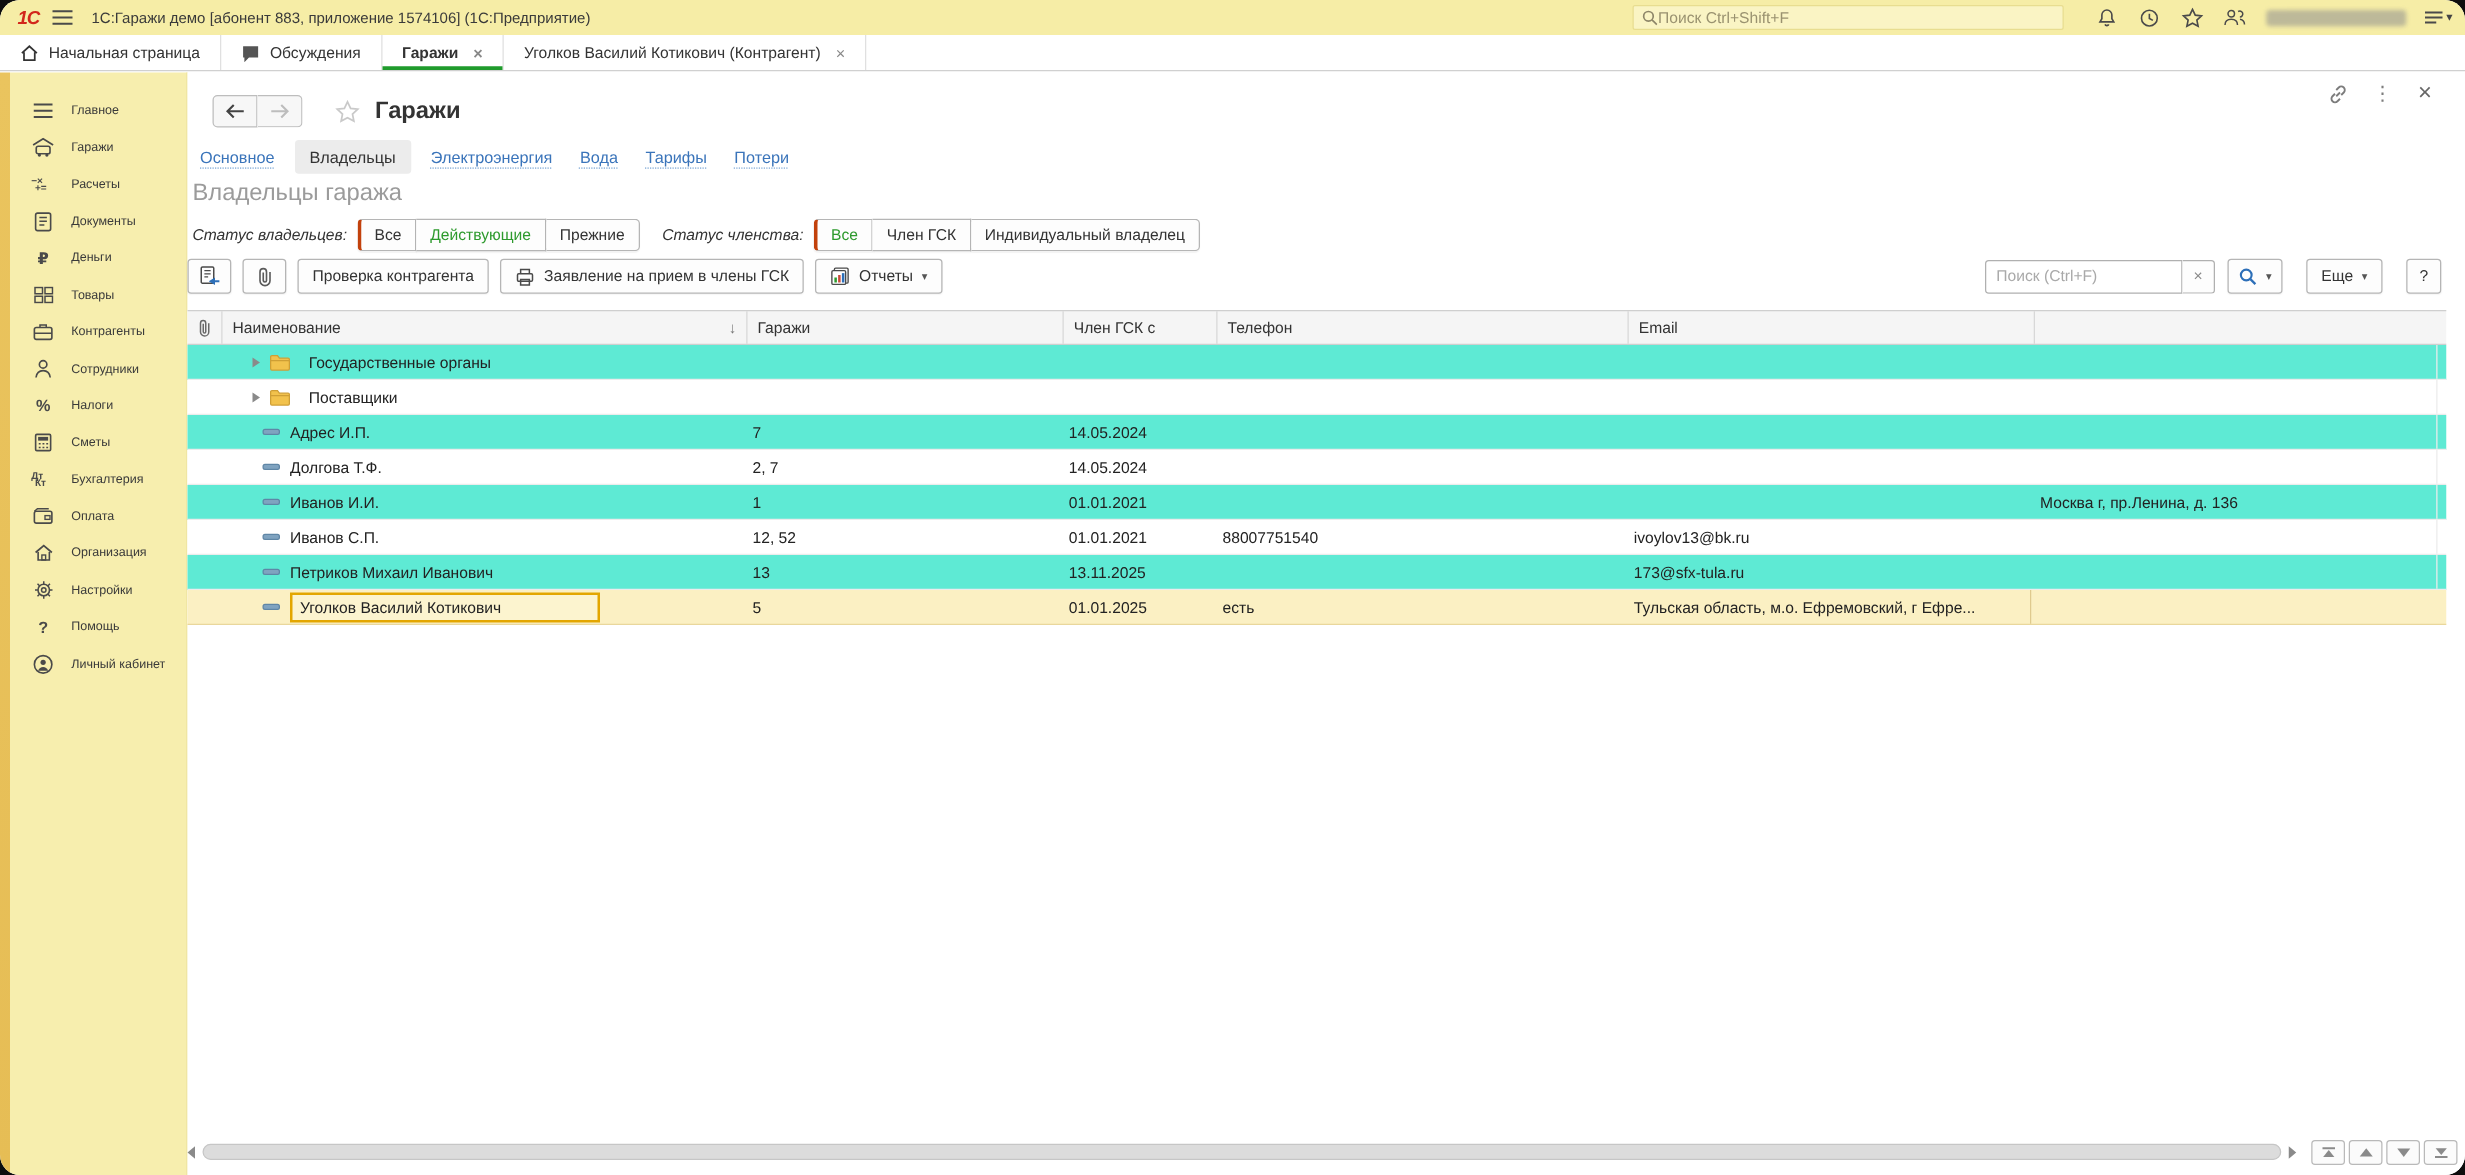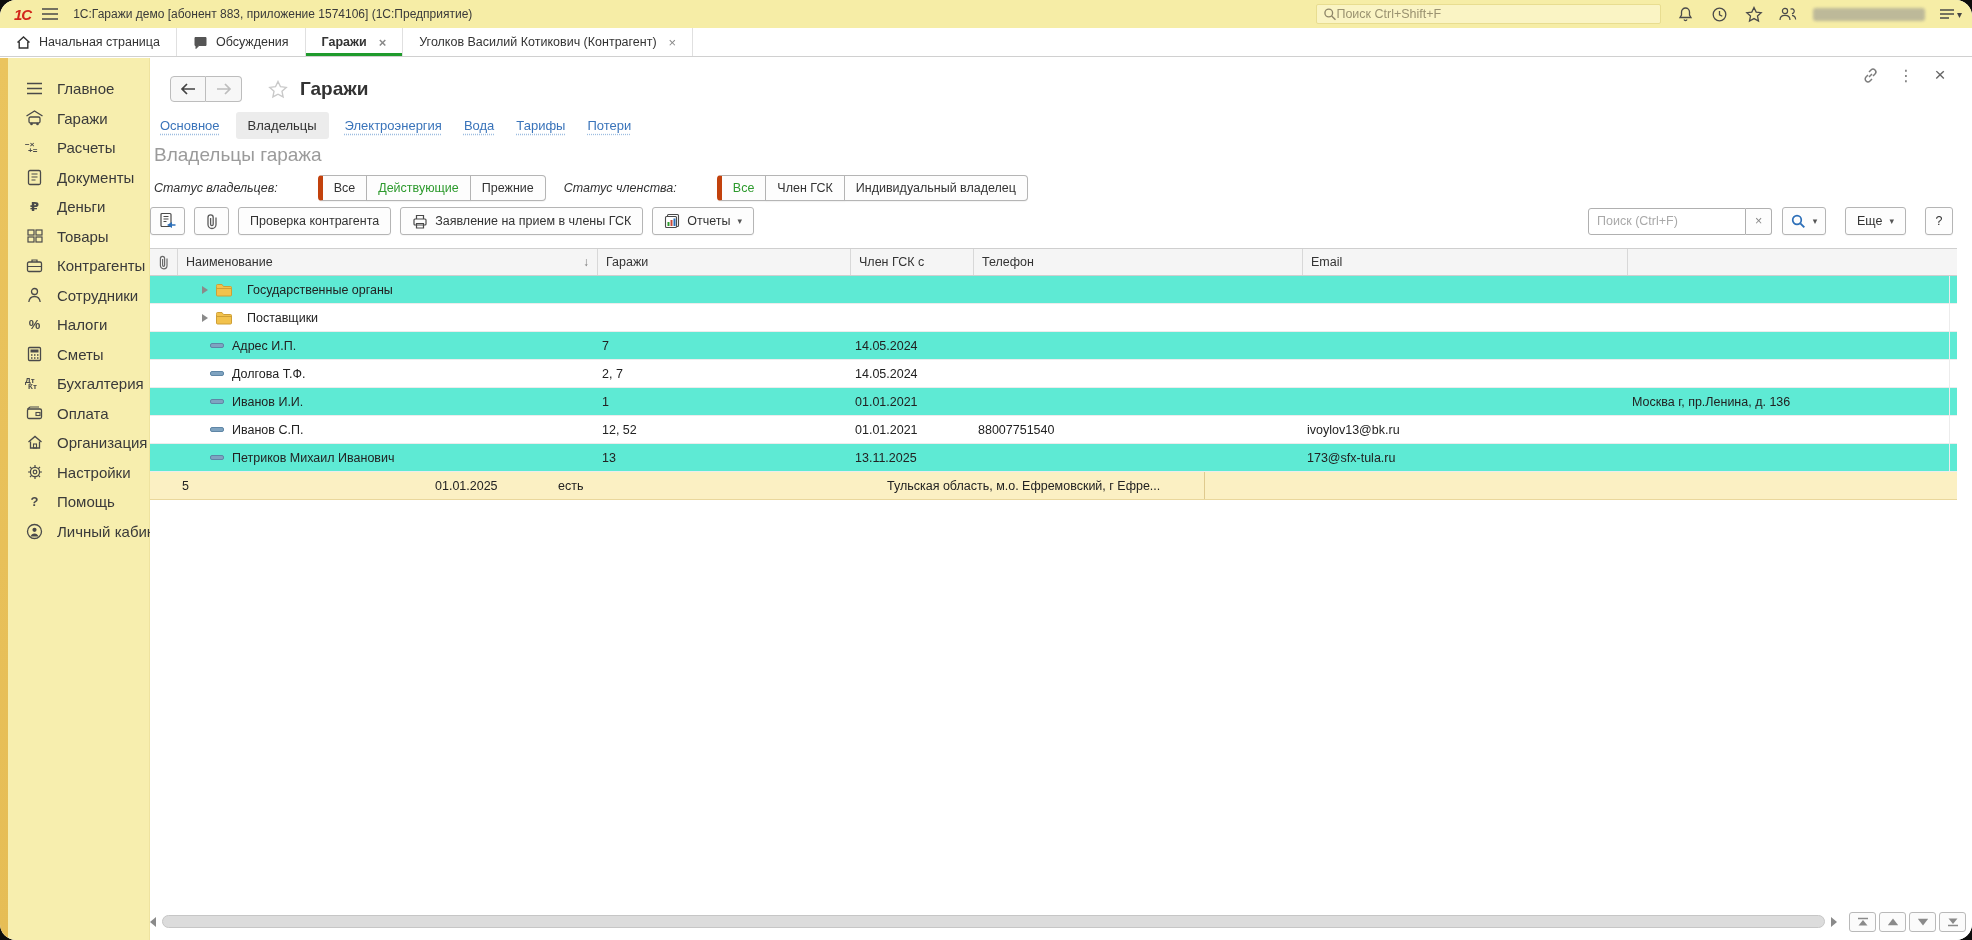--- a/index.html
+++ b/index.html
@@ -6,21 +6,21 @@
   html,body { background:#0d0d0d; }
   body { font-family:"Liberation Sans","DejaVu Sans",sans-serif; font-size:12.5px; color:#333; }
   .window { position:relative; width:1972px; height:940px; background:#ffffff; border-radius:16px; overflow:hidden; }
 
   
   .titlebar { position:absolute; left:0; top:0; width:100%; height:28px; background:#f6eda6; display:flex; align-items:center; }
   .logo { font-weight:bold; font-style:italic; color:#d2261b; font-size:15px; margin:0 10px 0 14px; letter-spacing:-1px; }
   .tb-menu-icon { width:18px; height:14px; margin-right:14px; cursor:pointer; }
   .wtitle { font-size:12px; color:#3a3a3a; white-space:nowrap; }
   .tb-right { margin-left:auto; display:flex; align-items:center; gap:0; padding-right:10px; }
-  .tb-search { display:flex; align-items:center; background:#faf4c4; border:1px solid #e8dd90; border-radius:2px; height:20px; width:345px; padding:0 6px; margin-right:8px; }
+  .tb-search { display:flex; align-items:center; background:#faf4c4; border:1px solid #e8dd90; border-radius:2px; height:20px; width:345px; padding:0 6px; margin-right:18px; }
   .tb-search input { border:none; outline:none; background:transparent; font-size:12.5px; color:#555; width:100%; font-family:inherit; }
   .tb-search input::placeholder { color:#9a9270; }
   .tb-ic { width:20px; height:20px; margin:0 7px; cursor:pointer; display:flex; align-items:center; justify-content:center; }
   .redacted { width:112px; height:13px; background:#8f8f8f; opacity:.55; border-radius:3px; filter:blur(1.5px); margin:0 8px; }
   .svc-menu { display:flex; align-items:flex-end; gap:2px; cursor:pointer; margin-left:6px; }
   .svc-menu .caret { font-size:10px; color:#444; line-height:10px; }
 
   
   .tabbar { position:absolute; left:0; top:28px; width:100%; height:29px; background:#ffffff; border-bottom:1px solid #d0d0d0; display:flex; }
   .tab { display:flex; align-items:center; gap:8px; padding:0 16px; border-right:1px solid #e0e0e0; font-size:12.5px; color:#333; cursor:pointer; position:relative; white-space:nowrap;text-align:right; }
@@ -28,21 +28,21 @@
   .tab.active::after { content:""; position:absolute; left:0; right:0; bottom:0; height:3px; background:#1f9b2c; }
   .tab .tclose { color:#888; font-size:13px; margin-left:4px; cursor:pointer; }
   .tab-ic { width:15px; height:15px; }
 
   
   .shell { position:absolute; left:0; top:58px; width:100%; bottom:0; display:flex; }
   .accent { width:8px; background:linear-gradient(#eac45e,#e6bd55); }
   .sidebar { width:142px; background:#f7eeae; padding-top:16px; border-right:1px solid #eee3a0; }
   .sb-item { display:flex; align-items:center; gap:13px; padding:7px 0 7px 17px; cursor:pointer; height:29.5px; }
   .sb-ic { width:19px; height:19px; display:flex; align-items:center; justify-content:center; color:#4a4a4a; flex:0 0 19px; }
-  .sb-label { font-size:15px; color:#3a3a3a; white-space:nowrap; }
+  .sb-label { font-size:10px; color:#3a3a3a; white-space:nowrap; }
   .ic-txt { font-size:13px; color:#4a4a4a; font-weight:bold; line-height:1; }
   .ic-2line { display:flex; flex-direction:column; align-items:flex-start; line-height:6px; font-size:8px; font-weight:bold; color:#4a4a4a; }
   .ic-2line span:last-child { margin-left:3px; }
 
   .main { position:relative; flex:1; background:#fff; }
 
   
   .pg-head { position:absolute; left:20px; top:18px; display:flex; align-items:center; }
   .navbtn { width:36px; height:26px; border:1px solid #bdbdbd; background:#f7f7f7; display:flex; align-items:center; justify-content:center; cursor:pointer; }
   .navbtn.back { border-radius:4px 0 0 4px; }
@@ -57,21 +57,21 @@
   .nl { color:#3a74ba; font-size:13px; padding:6px 6px; cursor:pointer; text-decoration:underline dotted #9dbde0; text-underline-offset:4px; }
   .nl.active { color:#333; background:#ececec; border-radius:3px; text-decoration:none; padding:6px 12px; }
 
   .section-title { position:absolute; left:4px; top:86px; font-size:19px; color:#9b9b9b; }
 
   
   .filters { position:absolute; left:4px; top:117px; display:flex; align-items:center; }
   .f-label { color:#333; margin-right:8px;font-style:italic; }
   .seg { display:flex; margin-right:18px; }
   .seg .sbtn { border:1px solid #b5b5b5; background:#fdfdfd; padding:4px 11px; font-size:12.5px; color:#333; cursor:pointer; border-left:none; height:26px; display:flex; align-items:center; box-shadow:0 1px 1px rgba(0,0,0,.05); }
-  .seg .sbtn:first-child { border-left:5px solid #c2410c; border-radius:4px 0 0 4px;margin-left:32px; }
+  .seg .sbtn:first-child { border-left:3px solid #c2410c; border-radius:4px 0 0 4px; }
   .seg .sbtn:last-child { border-radius:0 4px 4px 0; }
   .seg .sbtn.sel { color:#2d9a2d; }
 
   
   .cmdbar { position:absolute; left:0; top:149px; right:10px; display:flex; align-items:center; }
   .btn { border:1px solid #b5b5b5; background:#fdfdfd; border-radius:3px; height:28px; display:flex; align-items:center; justify-content:center; padding:0 11px; gap:7px; cursor:pointer; color:#333; font-size:12.5px; white-space:nowrap; box-shadow:0 1px 1px rgba(0,0,0,.04); }
   .btn.iconic { width:35px; padding:0; }
   .cmdbar .btn { margin-right:9px; }
   .cmd-right { margin-left:auto; display:flex; align-items:center; }
   .searchbox { display:flex; height:27px; }
@@ -565,20 +565,26 @@
           <span class="c c-gar">13</span>
           <span class="c c-mem">13.11.2025</span>
           <span class="c c-ph"></span>
           <span class="c c-em">173@sfx-tula.ru</span>
           <span class="c c-ad"></span>
           <span class="c c-stub"></span>
         </div>
 
         <div class="trow selected">
           <span class="c c-att"></span>
+          <span class="c c-name" style="padding-left:0;">
+            <span class="dash"></span>
+            <span class="focusbox">
+              <span>Уголков Василий Котикович</span>
+            </span>
+          </span>
           <span class="c c-gar">5</span>
           <span class="c c-mem">01.01.2025</span>
           <span class="c c-ph">есть</span>
           <span class="c c-ad">Тульская область, м.о. Ефремовский, г Ефре...</span>
           <span class="c c-stub"></span>
         </div>
       </div>
 
       <div class="hscroll">
         <span class="harrow left"></span>

